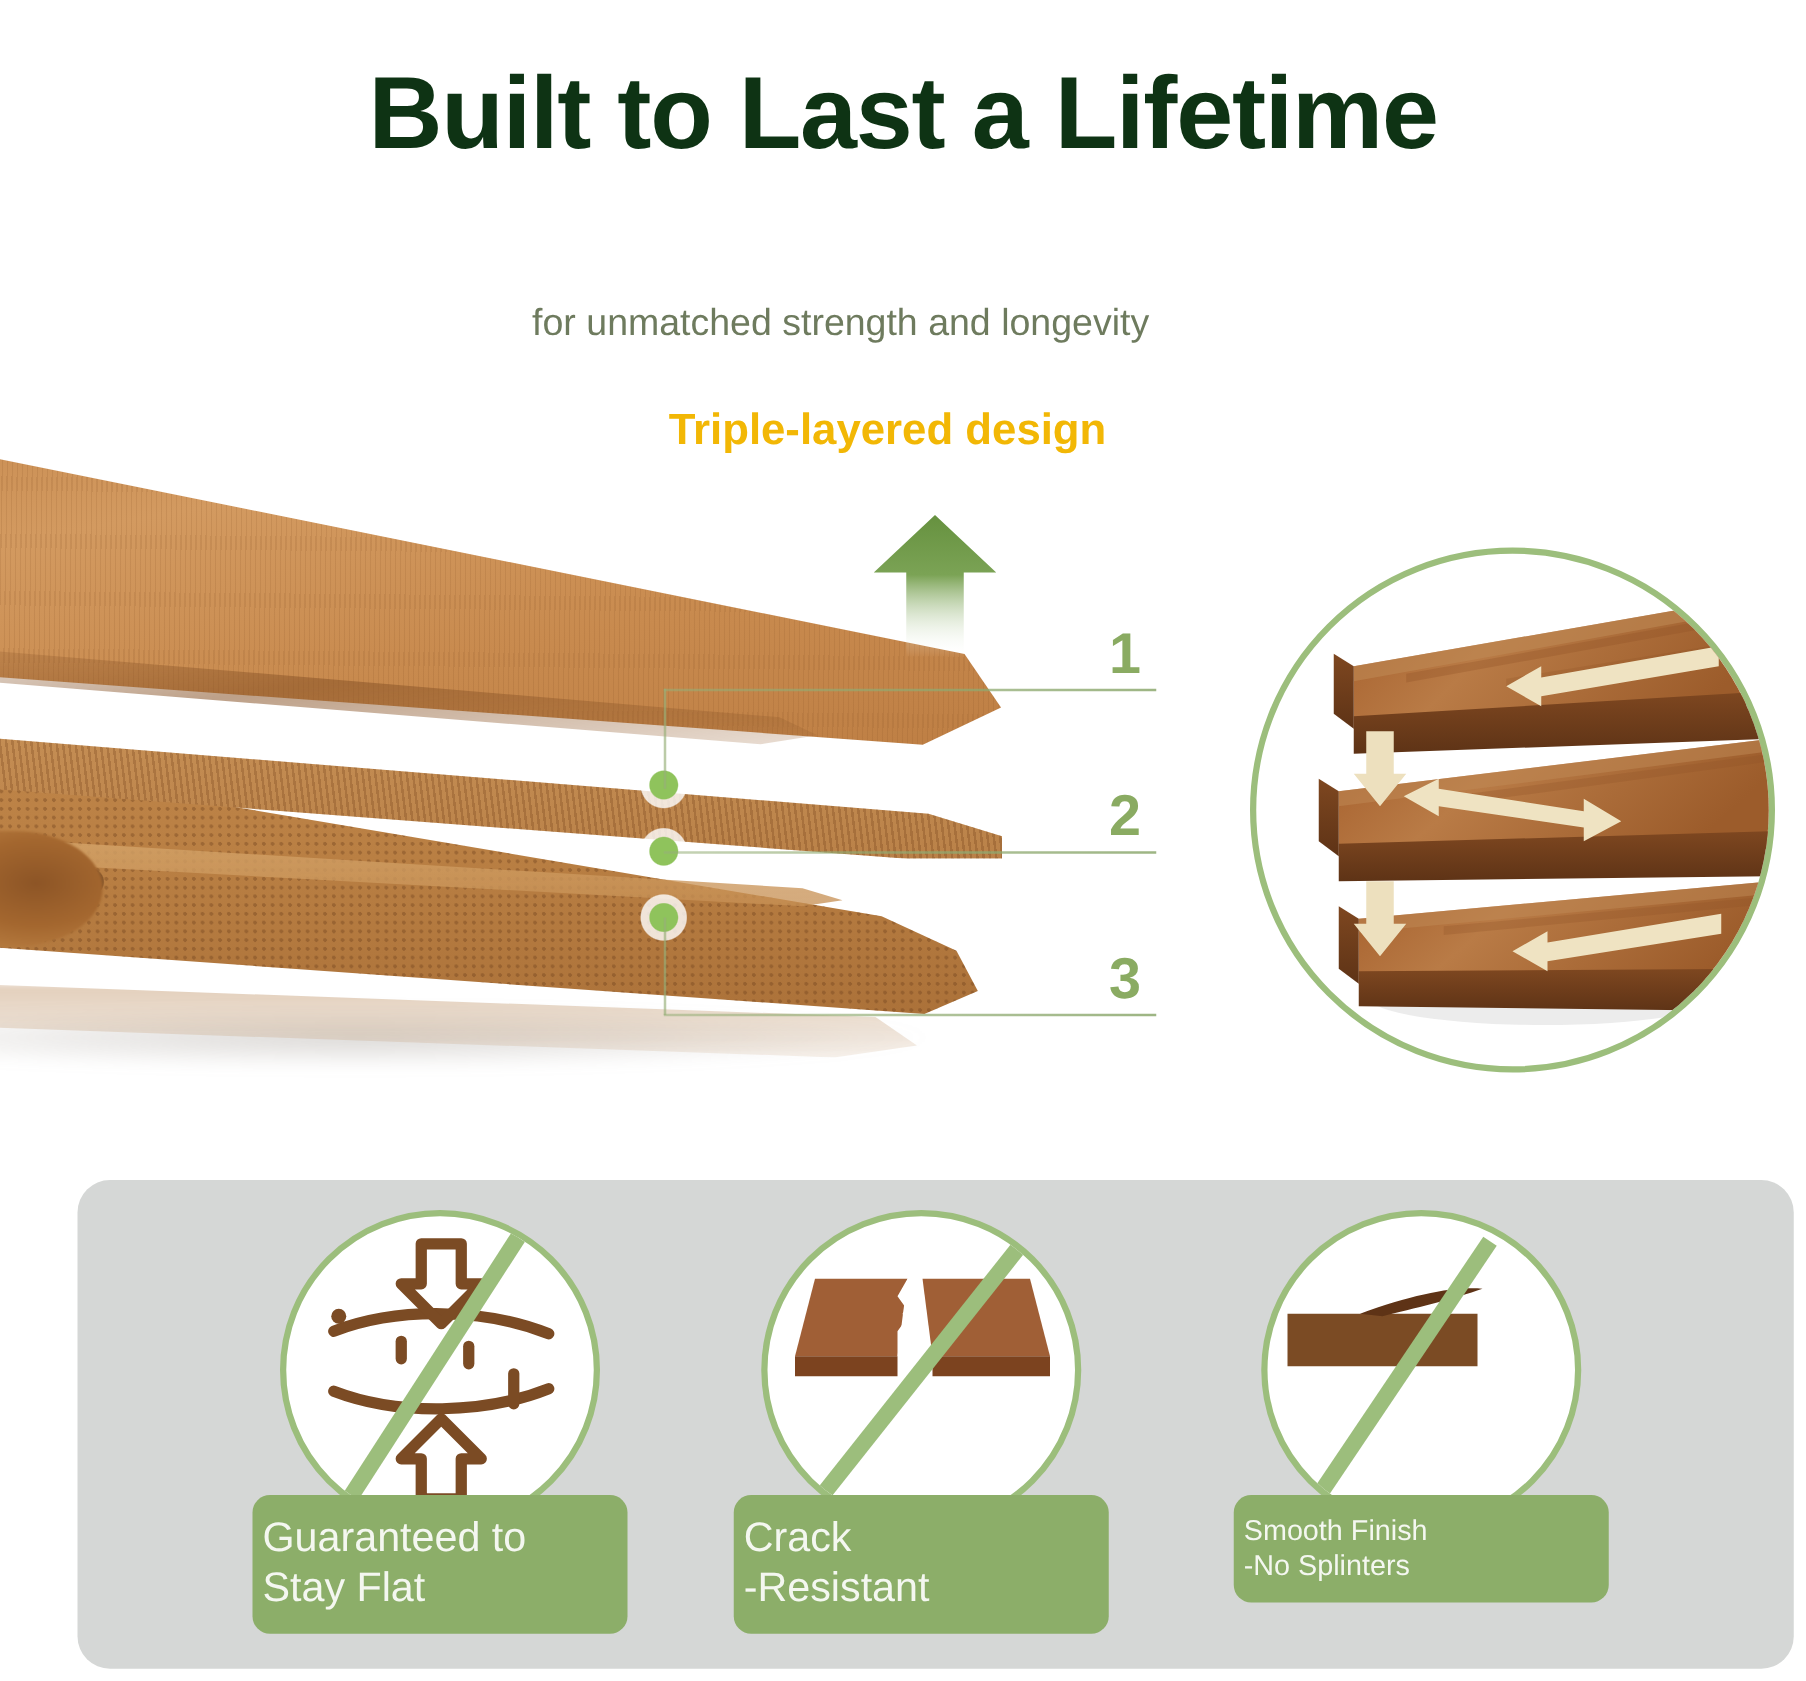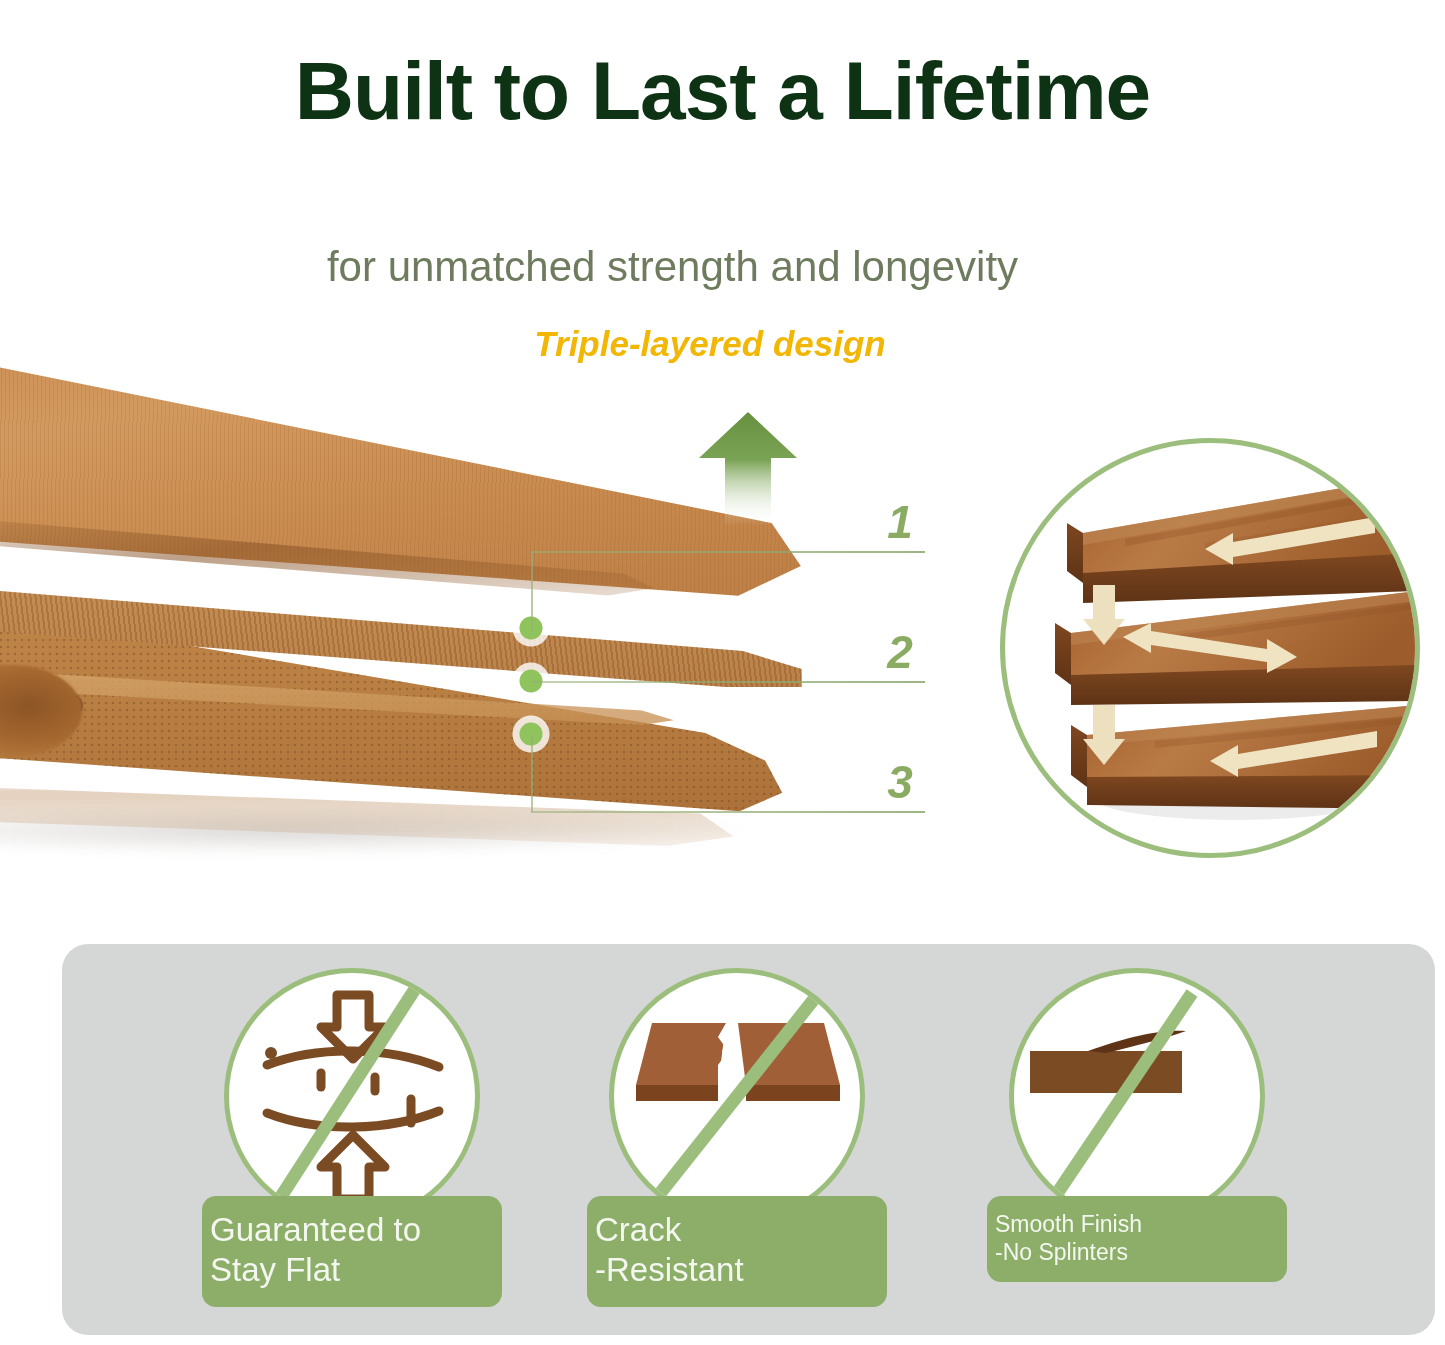--- a/index.html
+++ b/index.html
@@ -18,27 +18,27 @@
     font-size:82px; font-weight:bold; letter-spacing:-1px;
     color:#0E3314; line-height:1.05;
   }
   #sub-line-1 {
     position:absolute; left:0; top:148px; width:1445px;
     text-align:center; font-size:42px; line-height:1.22;
     color:#6E7B5E;
   }
   #sub-line-2 {
     position:absolute; left:0; top:197px; width:1345px;
-    text-align:center; font-size:42px; line-height:1.22;
+    text-align:center; font-size:30px; line-height:1.22;
     color:#6E7B5E;
   }
   .hl-gold { color:#E8C33A; }
 
   
-  #stage { position:absolute; left:0; top:280px; width:1184px; height:660px;font-style:italic; }
+  #stage { position:absolute; left:0; top:280px; width:1184px; height:660px; }
 
   
   #board-photo {
     position:absolute; left:-30px; top:55px; width:880px; height:520px;
   }
   .board-top {
     position:absolute; left:0; top:0; width:835px; height:330px;
     background:
       linear-gradient(176deg, #ffffff 0%, #ffffff 6%, rgba(255,255,255,0) 6.6%),
       repeating-linear-gradient(91deg,

